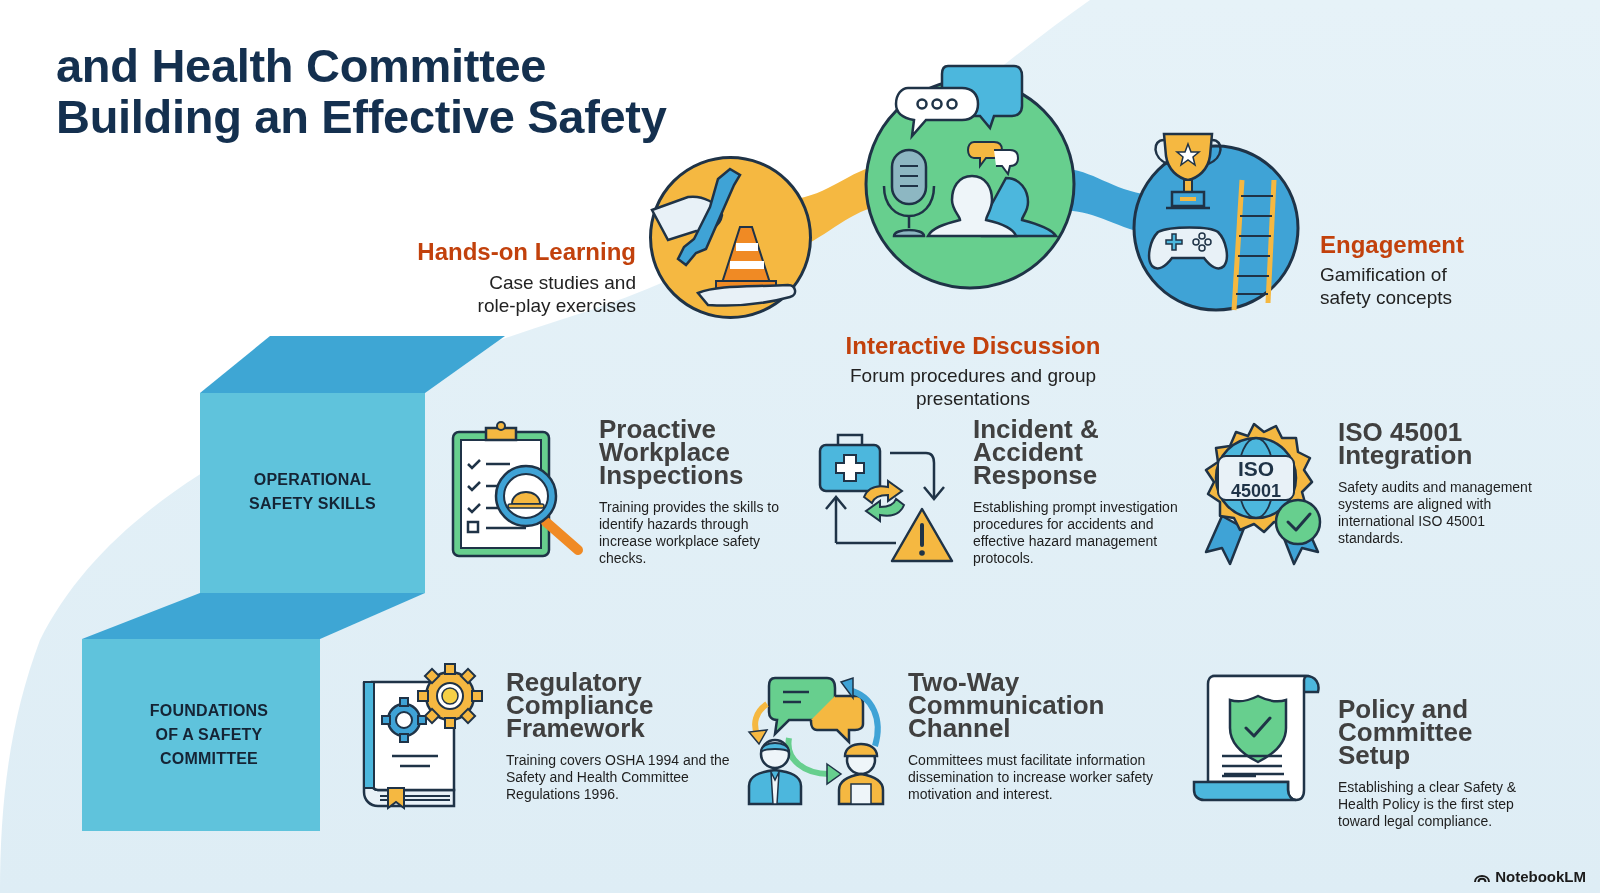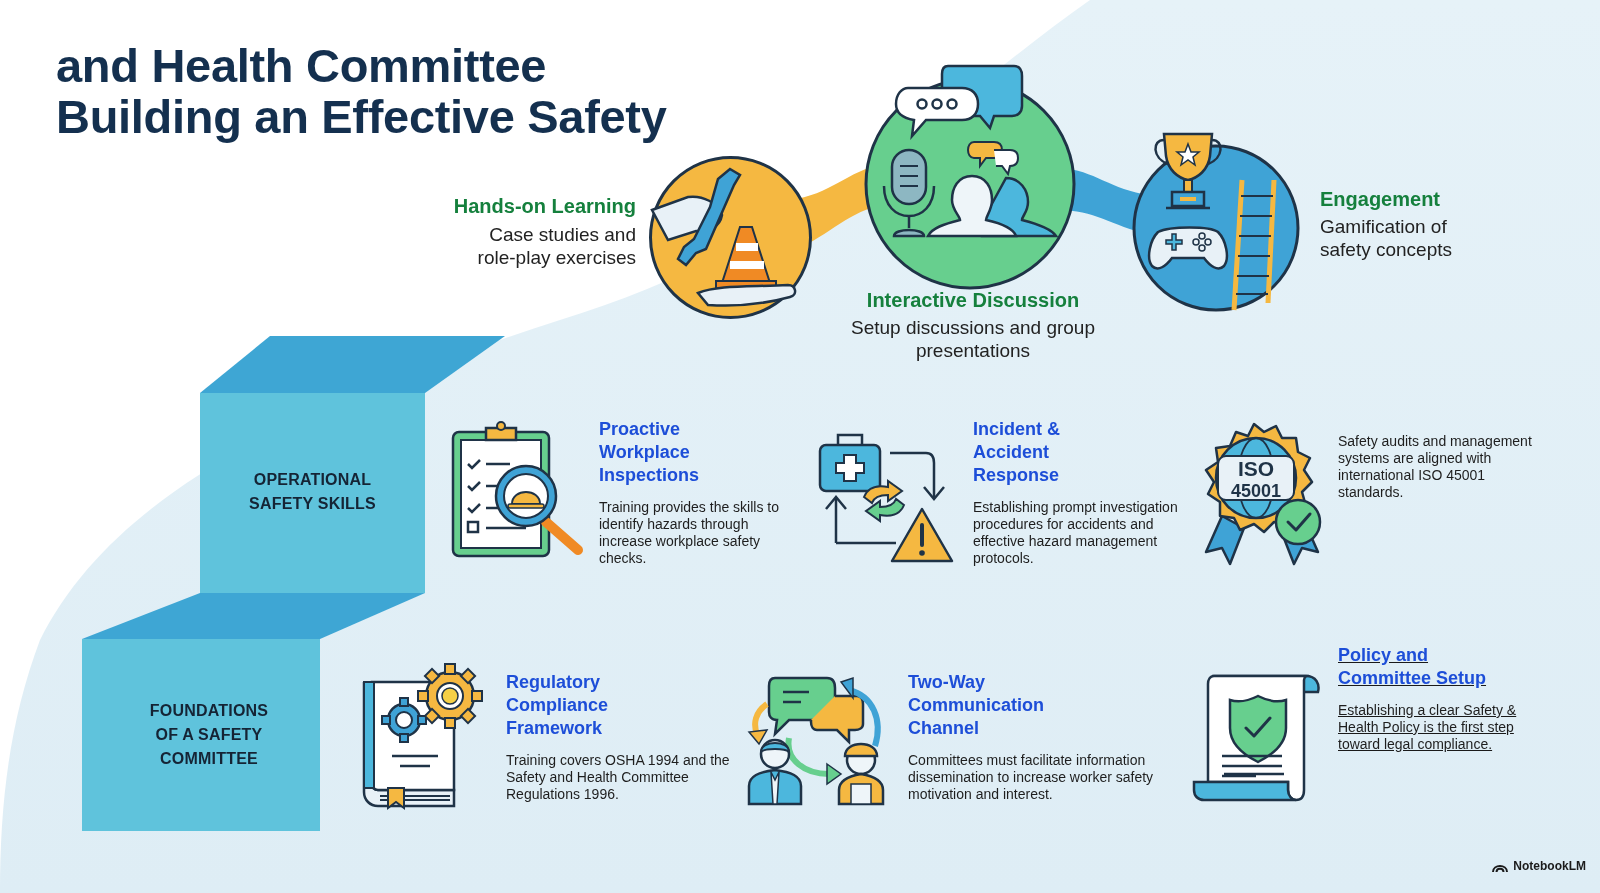--- a/index.html
+++ b/index.html
@@ -15,37 +15,37 @@
     .title {
       left: 56px; top: 40px; width: 700px;
       font-size: 47px; line-height: 51px; font-weight: 700;
       color: #14304f; letter-spacing: -0.3px; z-index: 2;
     }
     .title span { display: block; }
     .layer { z-index: 2; }
 
     
     .circle-svg { z-index: 2; }
-    .top-label-h { font-weight: 700; font-size: 20px; color: #15803d; }
+    .top-label-h { font-weight: 700; font-size: 24px; color: #c2410c; margin-top: 43px; }
     .top-label-d { font-size: 19px; line-height: 23px; color: #222; }
 
     
     .step-text {
       z-index: 3; font-weight: 700; color: #152435; text-align: center;
       font-size: 16px; line-height: 24px; letter-spacing: 0.2px;
     }
 
     
-    .card-title { font-weight: 700; font-size: 18px; line-height: 23px; color: #1d4ed8; }
+    .card-title { font-weight: 700; font-size: 26px; line-height: 23px; color: #404040; }
     .card-desc { font-size: 14px; line-height: 17px; color: #1e1e1e; margin-top: 12px; }
     .card { z-index: 3; }
 
     .brand {
-      right: 14px; bottom: 20px; z-index: 4;
-      font-size: 12px; font-weight: 700; color: #1b1b1b;
+      right: 14px; bottom: 8px; z-index: 4;
+      font-size: 15px; font-weight: 700; color: #1b1b1b;
       display: flex; align-items: center; gap: 5px;
     }
   </style>
 </head>
 <body>
 
 <svg class="bg-curve" viewBox="0 0 1600 893" xmlns="http://www.w3.org/2000/svg">
   <defs>
     <linearGradient id="bgGrad" x1="0" y1="0" x2="0" y2="1">
       <stop offset="0" stop-color="#e6f2f8"></stop>
@@ -103,21 +103,21 @@
   <line x1="38" y1="128" x2="56" y2="128" stroke="#1f3347" stroke-width="2"></line>
   <path d="M22 128 C 22 148, 34 158, 47 158 C 60 158, 72 148, 72 128" fill="none" stroke="#1f3347" stroke-width="2.5"></path>
   <line x1="47" y1="158" x2="47" y2="170" stroke="#1f3347" stroke-width="2.5"></line>
   <path d="M32 178 C 32 170, 62 170, 62 178 Z" fill="#8db7c2" stroke="#1f3347" stroke-width="2.5"></path>
 
   <path d="M144 120 C 158 120, 166 132, 166 144 C 166 154, 160 158, 160 162 C 176 166, 190 172, 194 178 L 120 178 L 120 164 Z" fill="#4cb7dd" stroke="#1f3347" stroke-width="2.5"></path>
   <path d="M110 118 C 124 118, 130 130, 130 142 C 130 152, 124 158, 124 162 C 142 166, 152 172, 154 178 L 66 178 C 70 170, 82 166, 98 162 C 98 158, 90 152, 90 142 C 90 130, 96 118, 110 118 Z" fill="#eef5f9" stroke="#1f3347" stroke-width="2.5"></path>
 </svg>
 <div class="abs layer" style="left:800px;top:289px;width:346px;text-align:center;">
   <div class="top-label-h">Interactive Discussion</div>
-  <div class="top-label-d" style="margin-top:4px;">Setup discussions and group</div>
+  <div class="top-label-d" style="margin-top:4px;">Forum procedures and group</div>
   <div class="top-label-d">presentations</div>
 </div>
 
 <svg class="abs circle-svg" style="left:1130px;top:128px;width:172px;height:185px;" viewBox="0 0 172 185">
   <circle cx="86" cy="100" r="82" fill="#3fa3d6" stroke="#1f3347" stroke-width="3"></circle>
 
   <path d="M34 6 L 82 6 L 80 28 C 78 42, 68 50, 58 52 C 48 50, 38 42, 36 28 Z" fill="#f5b841" stroke="#1f3347" stroke-width="2.5"></path>
   <path d="M34 12 C 22 12, 22 30, 38 36" fill="none" stroke="#1f3347" stroke-width="2.5"></path>
   <path d="M82 12 C 94 12, 94 30, 78 36" fill="none" stroke="#1f3347" stroke-width="2.5"></path>
   <path d="M58 16 L 61 24 L 69 24 L 63 29 L 65 37 L 58 32 L 51 37 L 53 29 L 47 24 L 55 24 Z" fill="#ffffff" stroke="#1f3347" stroke-width="1.5"></path>
@@ -232,20 +232,24 @@
   <circle cx="58" cy="58" r="40" fill="#4cb7dd" stroke="#1f3347" stroke-width="2.5"></circle>
   <ellipse cx="58" cy="58" rx="18" ry="40" fill="none" stroke="#1f3347" stroke-width="1.8"></ellipse>
   <line x1="18" y1="58" x2="98" y2="58" stroke="#1f3347" stroke-width="1.8"></line>
   <rect x="20" y="36" width="76" height="44" rx="8" fill="#e8f1f7" stroke="#1f3347" stroke-width="2"></rect>
   <text x="58" y="56" text-anchor="middle" font-family="Liberation Sans, sans-serif" font-weight="700" font-size="21" fill="#1f3347">ISO</text>
   <text x="58" y="77" text-anchor="middle" font-family="Liberation Sans, sans-serif" font-weight="700" font-size="18" fill="#1f3347">45001</text>
   <circle cx="100" cy="102" r="22" fill="#67cf8e" stroke="#1f3347" stroke-width="2.5"></circle>
   <path d="M90 102 L 98 110 L 112 94" fill="none" stroke="#1f3347" stroke-width="3" stroke-linecap="round" stroke-linejoin="round"></path>
 </svg>
 <div class="abs card" style="left:1338px;top:421px;width:200px;">
+  <div class="card-title">
+    <div>ISO 45001</div>
+    <div>Integration</div>
+  </div>
   <div class="card-desc">Safety audits and management systems are aligned with international ISO 45001 standards.</div>
 </div>
 
 <svg class="abs card" style="left:354px;top:660px;width:136px;height:150px;" viewBox="0 0 136 150">
   <path d="M10 22 L 10 132 C 10 140, 16 146, 24 146 L 100 146 L 100 130 L 24 130 C 20 130, 18 128, 18 124" fill="#e8f1f7" stroke="#1f3347" stroke-width="2.5"></path>
   <path d="M18 22 L 100 22 L 100 130 L 24 130 C 20 130, 18 126, 18 122 Z" fill="#ffffff" stroke="#1f3347" stroke-width="2.5"></path>
   <rect x="10" y="22" width="10" height="106" fill="#4cb7dd" stroke="#1f3347" stroke-width="2"></rect>
   <line x1="38" y1="96" x2="84" y2="96" stroke="#1f3347" stroke-width="2.5"></line>
   <line x1="46" y1="106" x2="76" y2="106" stroke="#1f3347" stroke-width="2.5"></line>
   <line x1="26" y1="136" x2="96" y2="136" stroke="#1f3347" stroke-width="2"></line>
@@ -326,21 +330,21 @@
   <path d="M70 26 C 82 32, 92 32, 98 30 L 98 58 C 98 74, 86 84, 70 92 C 54 84, 42 74, 42 58 L 42 30 C 48 32, 58 32, 70 26 Z" fill="#67cf8e" stroke="#1f3347" stroke-width="2.5"></path>
   <path d="M58 58 L 66 66 L 82 48" fill="none" stroke="#1f3347" stroke-width="3" stroke-linecap="round" stroke-linejoin="round"></path>
   <line x1="36" y1="104" x2="96" y2="104" stroke="#1f3347" stroke-width="2.5"></line>
   <line x1="36" y1="96" x2="96" y2="96" stroke="#1f3347" stroke-width="2.5" opacity="0"></line>
 </svg>
 <svg class="abs card" style="left:1220px;top:752px;width:70px;height:34px;" viewBox="0 0 70 34">
   <line x1="2" y1="4" x2="62" y2="4" stroke="#1f3347" stroke-width="2.5"></line>
   <line x1="2" y1="14" x2="62" y2="14" stroke="#1f3347" stroke-width="2.5"></line>
   <line x1="2" y1="24" x2="36" y2="24" stroke="#1f3347" stroke-width="2.5"></line>
 </svg>
-<div class="abs card" style="left:1338px;top:644px;width:210px;text-decoration:underline;">
+<div class="abs card" style="left:1338px;top:698px;width:210px;">
   <div class="card-title">
     <div>Policy and</div>
     <div>Committee Setup</div>
   </div>
   <div class="card-desc">Establishing a clear Safety &amp; Health Policy is the first step toward legal compliance.</div>
 </div>
 
 <div class="abs brand">
   <svg width="16" height="13" viewBox="0 0 16 13">
     <path d="M1 12 C 1 4, 15 4, 15 12" fill="none" stroke="#1b1b1b" stroke-width="2"></path>

